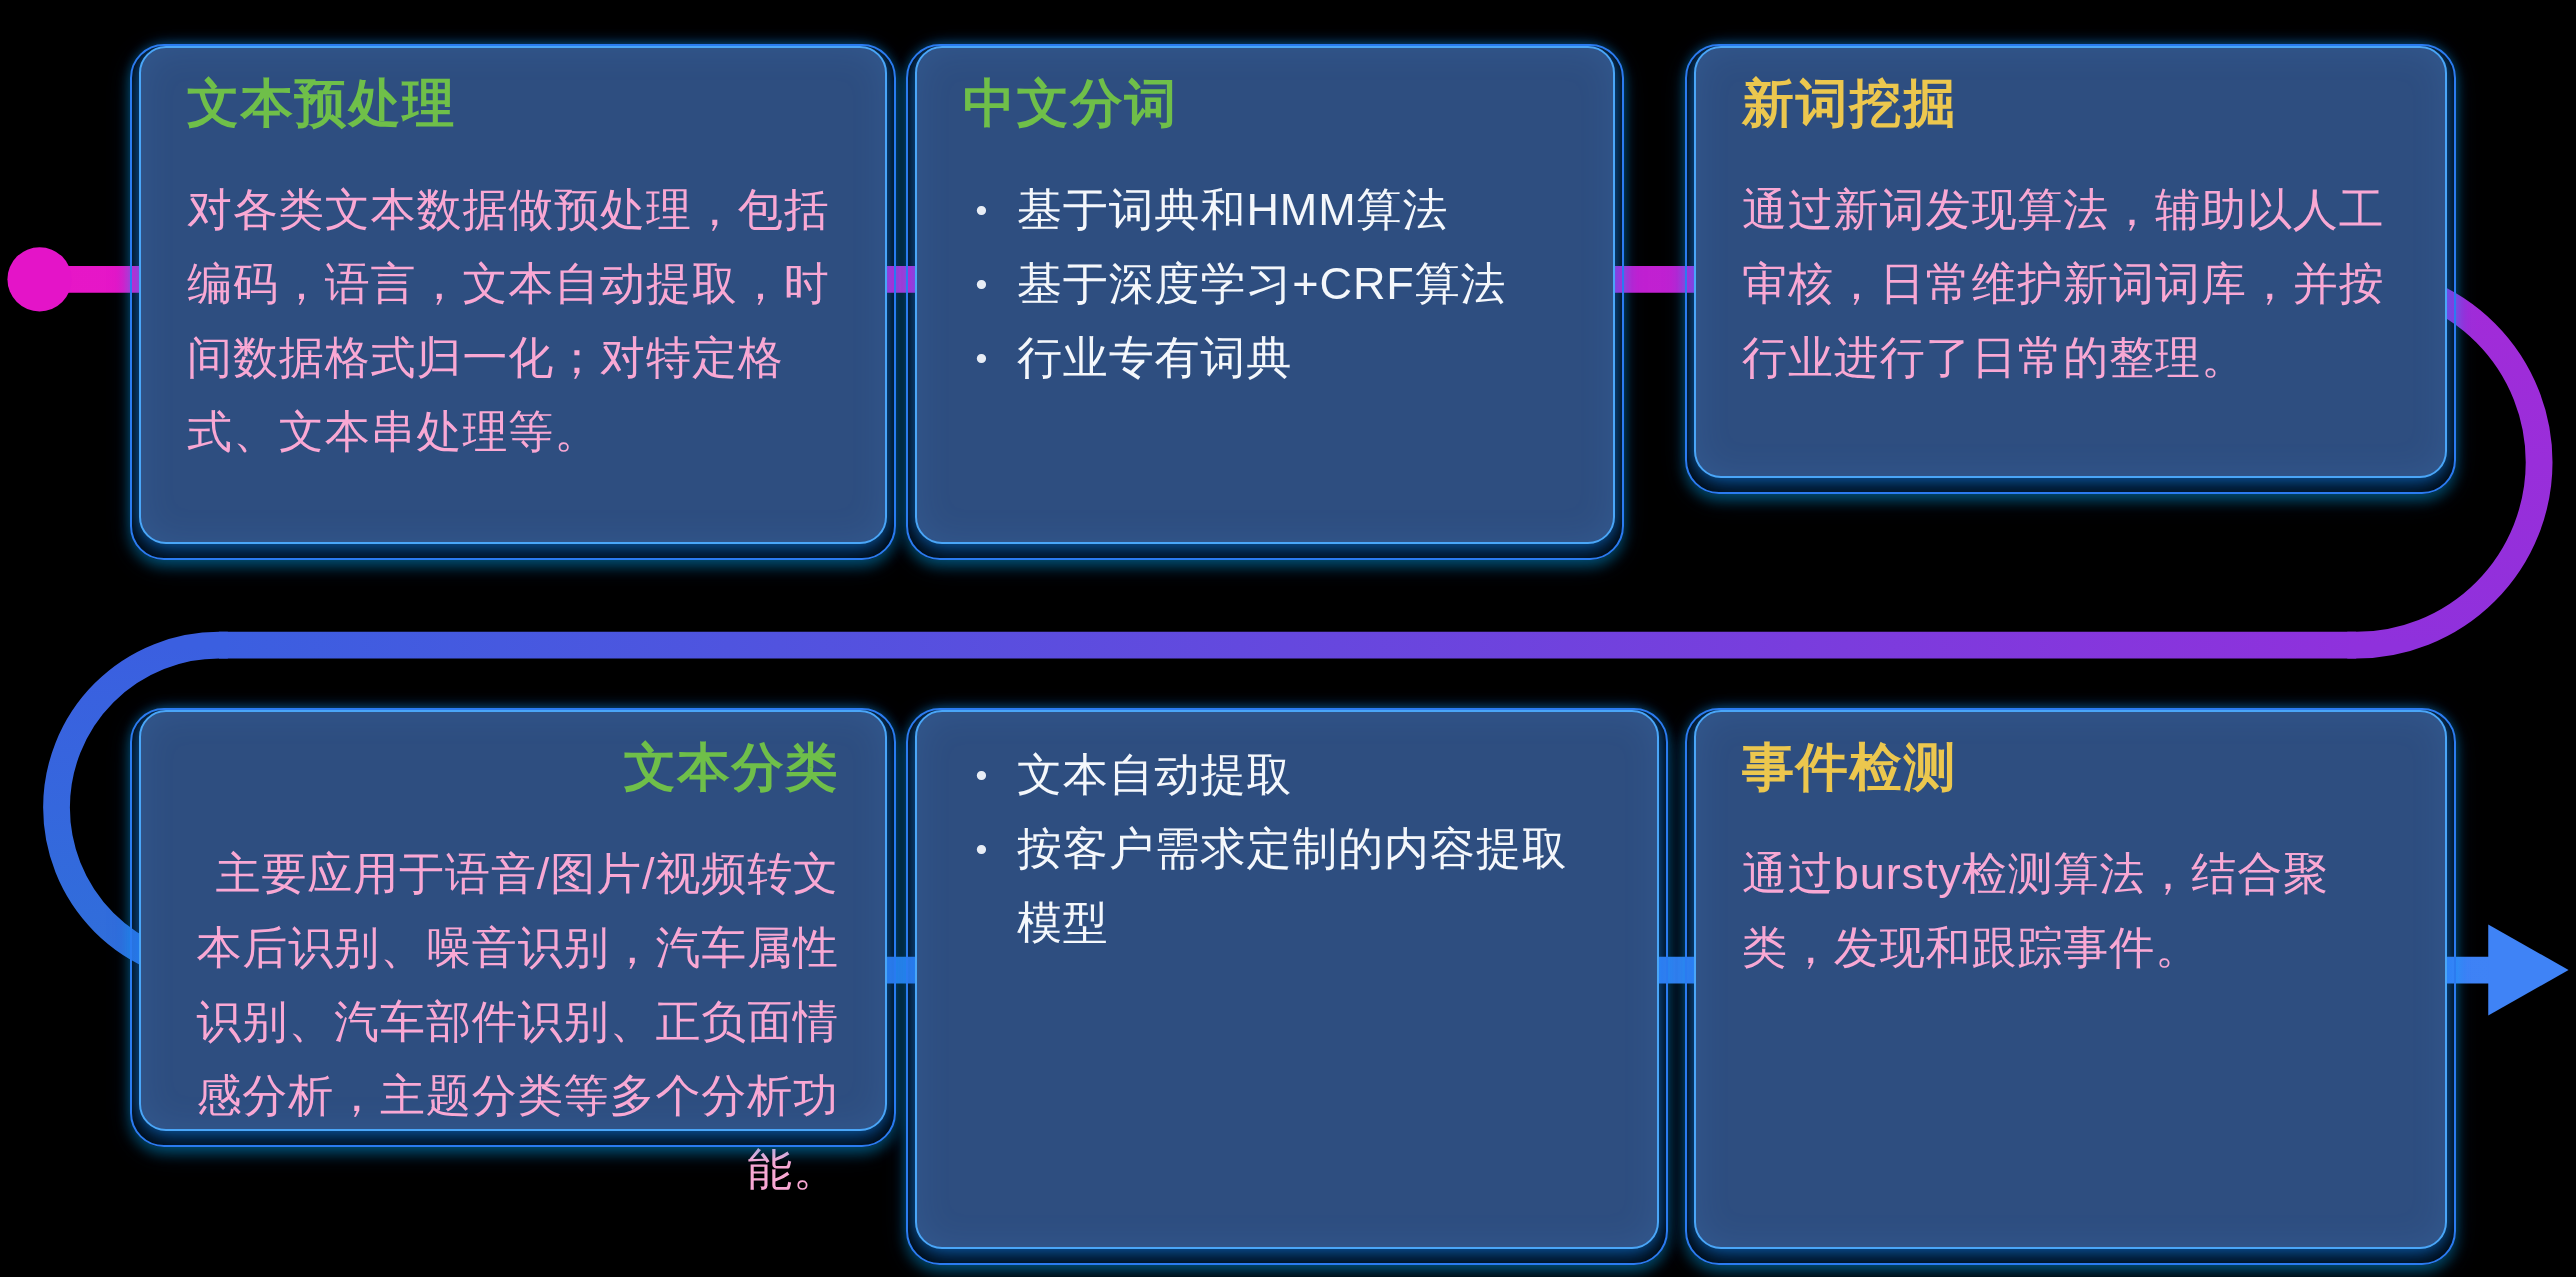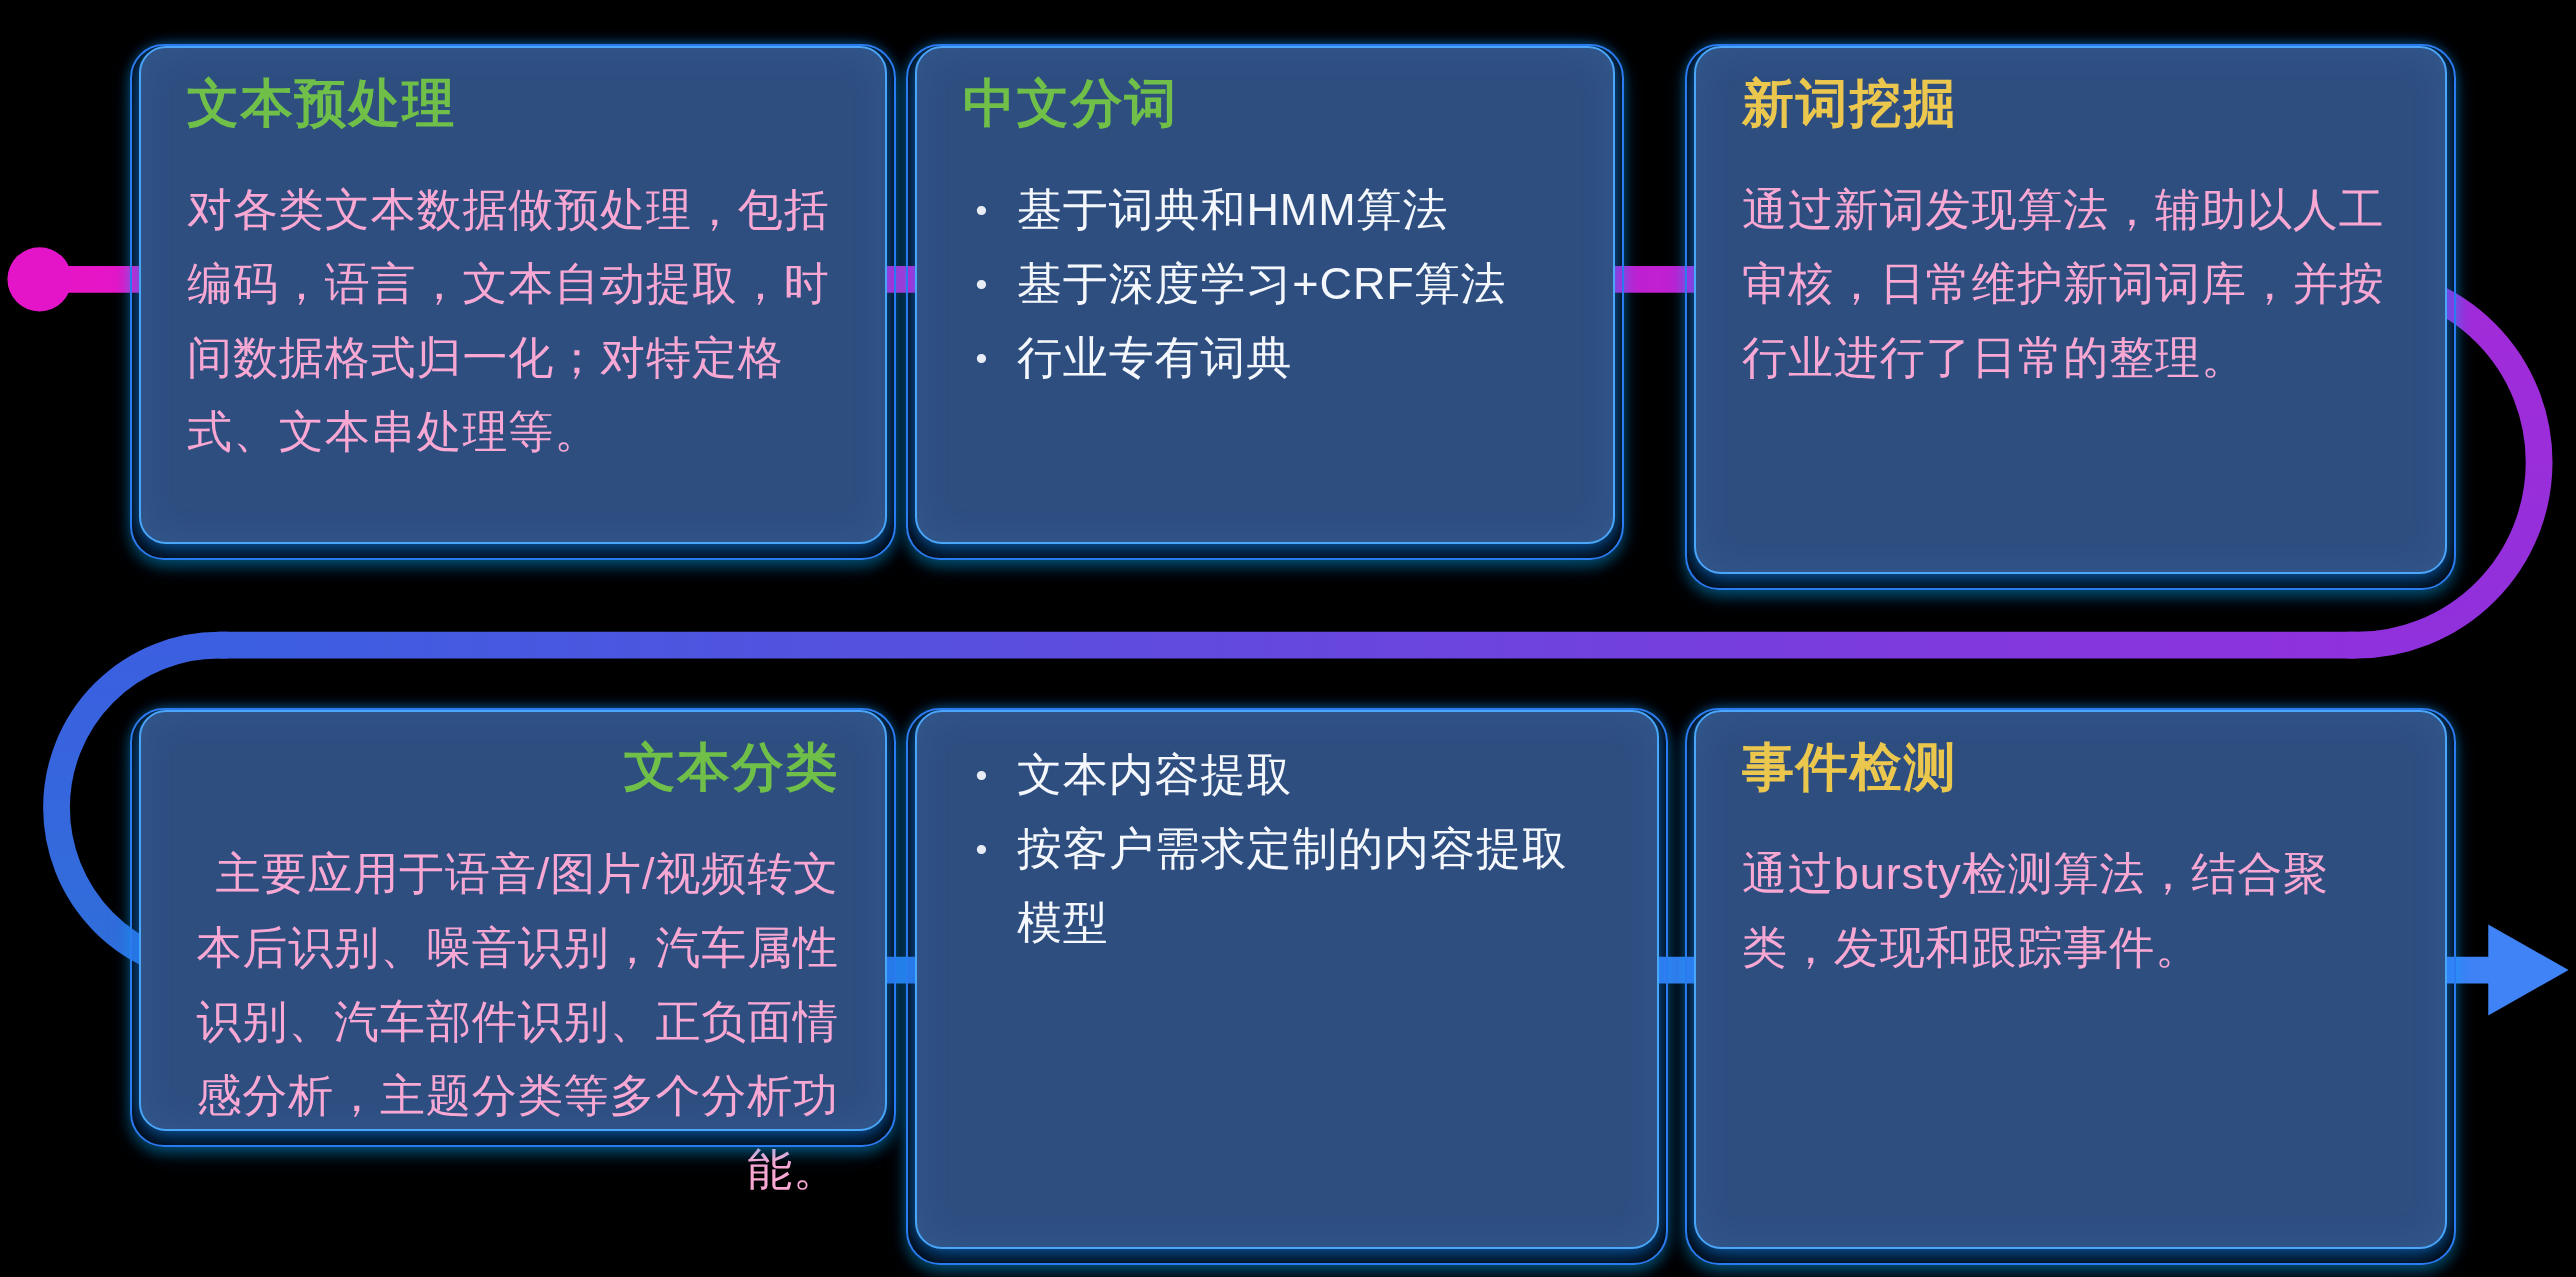--- a/index.html
+++ b/index.html
@@ -132,35 +132,35 @@
         <span class="dot">•</span>
         <span>基于深度学习+CRF算法</span>
       </li>
       <li class="card-li">
         <span class="dot">•</span>
         <span>行业专有词典</span>
       </li>
     </ul>
   </div>
 
-  <div class="card" style="left:1694px; top:46px; width:753px; height:528px;">
+  <div class="card" style="left:1694px; top:46px; width:753px; height:432px;">
     <h2 class="card-title yellow">新词挖掘</h2>
     <p class="card-body">通过新词发现算法，辅助以人工审核，日常维护新词词库，并按行业进行了日常的整理。</p>
   </div>
 
   <div class="card" style="left:139px; top:710px; width:748px; height:421px;text-align:right;">
     <h2 class="card-title green">文本分类</h2>
     <p class="card-body">主要应用于语音/图片/视频转文本后识别、噪音识别，汽车属性识别、汽车部件识别、正负面情感分析，主题分类等多个分析功能。</p>
   </div>
 
   <div class="card" style="left:915px; top:710px; width:744px; height:539px;">
     <ul class="card-list">
       <li class="card-li">
         <span class="dot">•</span>
-        <span>文本内容提取</span>
+        <span>文本自动提取</span>
       </li>
       <li class="card-li">
         <span class="dot">•</span>
         <span>按客户需求定制的内容提取模型</span>
       </li>
     </ul>
   </div>
 
   <div class="card" style="left:1694px; top:710px; width:753px; height:539px;">
     <h2 class="card-title yellow">事件检测</h2>

